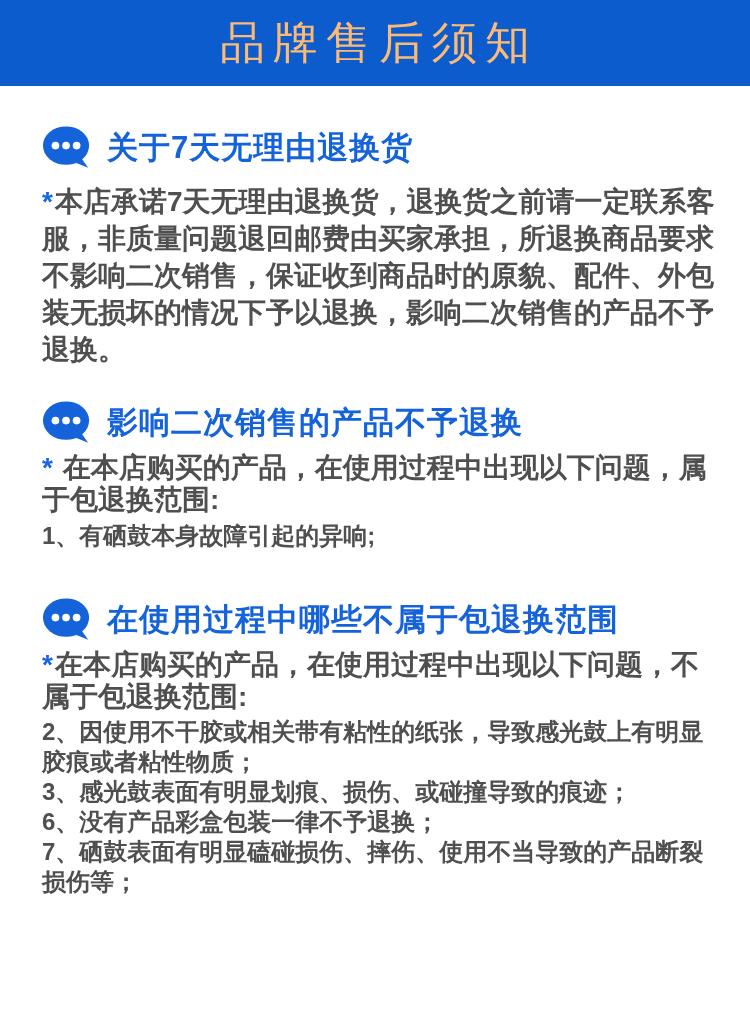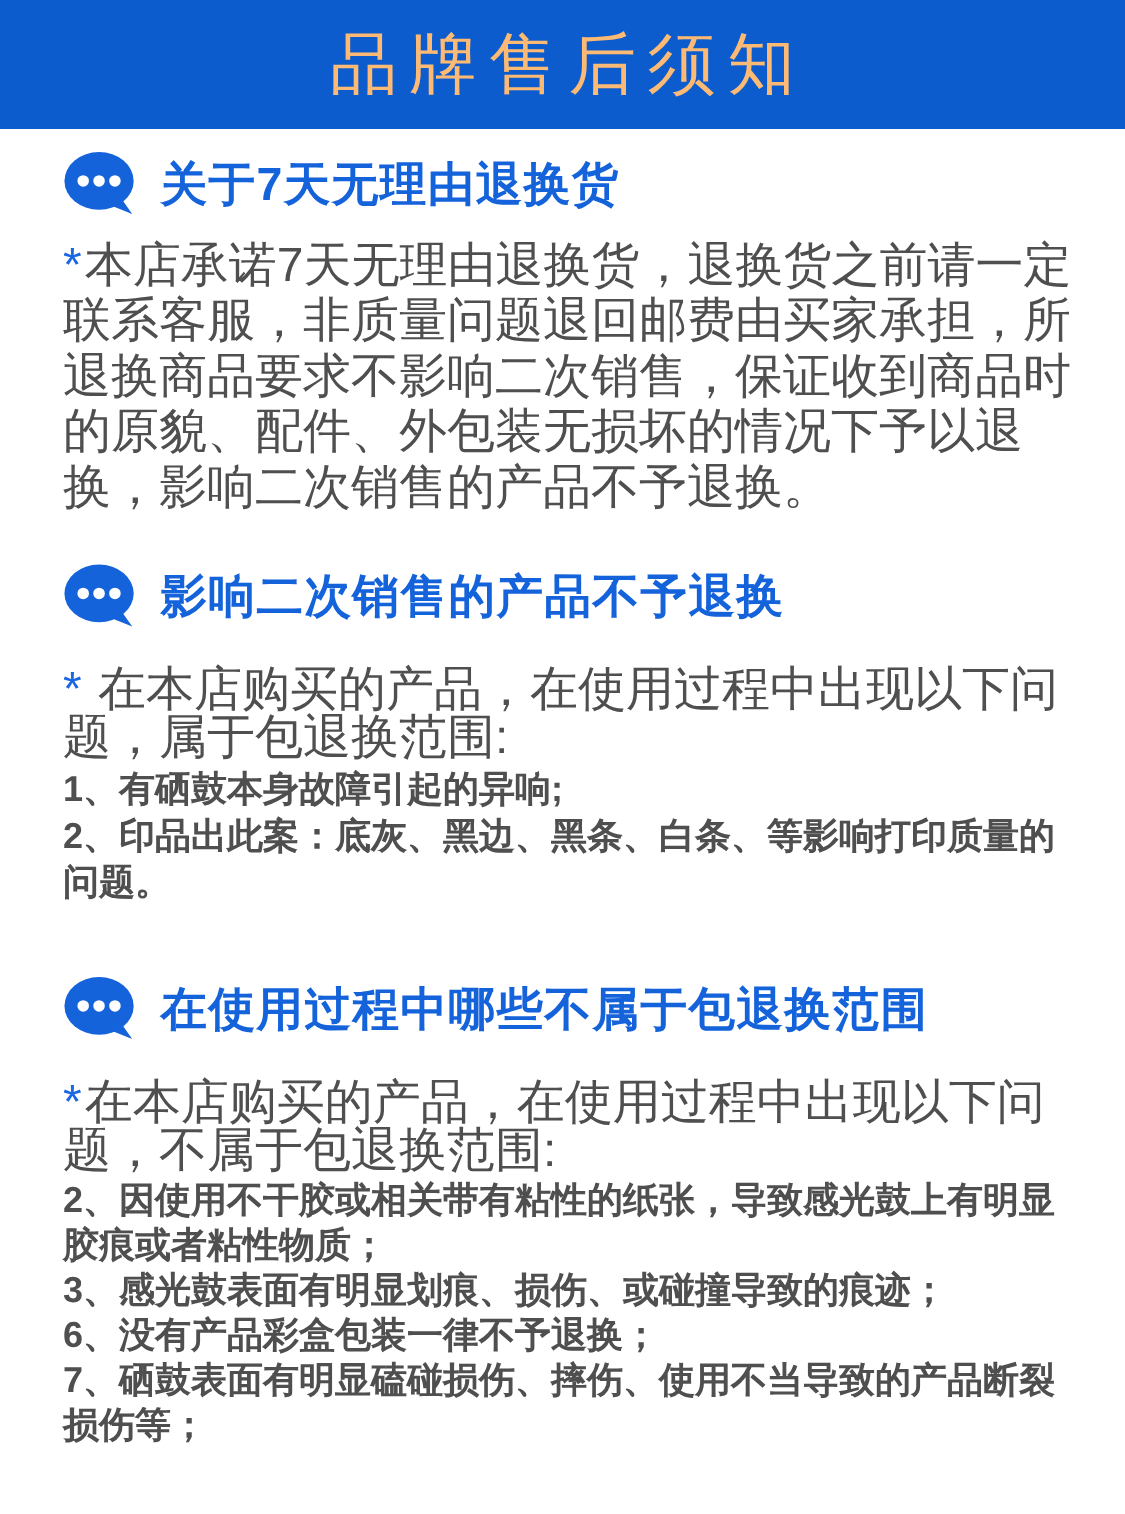--- a/index.html
+++ b/index.html
@@ -24,50 +24,50 @@
     margin: 0;
     color: #fdba74;
     font-size: 45px;
     font-weight: 400;
     letter-spacing: 8px;
     padding-left: 8px; 
   }
   .content {
     padding: 0 26px 0 42px;
   }
-  .notice-section { margin-top: 12px; }
+  .notice-section { margin-top: 37px; }
   .notice-section.s2 { margin-top: 30px; }
   .notice-section.s3 { margin-top: 44px; }
   .sec-head {
     display: flex;
     align-items: center;
     gap: 15px;
     height: 50px;
   }
   .bubble-icon { width: 50px; height: 47px; flex: 0 0 auto; }
   .bubble-icon svg { display: block; width: 100%; height: 100%; }
   .sec-title {
     margin: 0;
     font-size: 31px;
     font-weight: bold;
     letter-spacing: 1px;
     color: var(--heading-blue, #1463db);
     white-space: nowrap;
   }
   .intro {
     margin: 10px 0 0 0;
-    font-size: 32px;
-    font-weight: normal;
+    font-size: 28px;
+    font-weight: bold;
     color: var(--body-text, #4f4f4f);
     line-height: 37px;
   }
   .notice-section.s2 .intro,
   .notice-section.s3 .intro {
     line-height: 32px;
-    margin-top: 20px;
+    margin-top: 4px;
   }
   .star {
     color: var(--asterisk-blue, #1a67e4);
     margin-right: 2px;
   }
   .items {
     margin-top: 4px;
     font-size: 24px;
     font-weight: bold;
     color: var(--body-text, #4f4f4f);
@@ -110,21 +110,20 @@
           <circle cx="14" cy="21" r="4" fill="#ffffff"></circle>
           <circle cx="25" cy="21" r="4" fill="#ffffff"></circle>
           <circle cx="36" cy="21" r="4" fill="#ffffff"></circle>
         </svg>
       </span>
       <h2 class="sec-title">影响二次销售的产品不予退换</h2>
     </div>
     <p class="intro"><span class="star">*</span> <span>在本店购买的产品，在使用过程中出现以下问题，属于包退换范围:</span></p>
     <div class="items">
         <div class="list-item">1、有硒鼓本身故障引起的异响;</div>
-        <div class="list-item">2、印品出此案：底灰、黑边、黑条、白条、等影响打印质量的问题。</div>
       </div>
   </section>
 
   <section class="notice-section s3">
     <div class="sec-head">
       <span class="bubble-icon">
         <svg viewBox="0 0 52 48" xmlns="http://www.w3.org/2000/svg">
           <polygon points="28,36 48,44 36,27" fill="var(--heading-blue, #1463db)"></polygon>
           <ellipse cx="25" cy="21" rx="24" ry="20" fill="var(--heading-blue, #1463db)"></ellipse>
           <circle cx="14" cy="21" r="4" fill="#ffffff"></circle>

